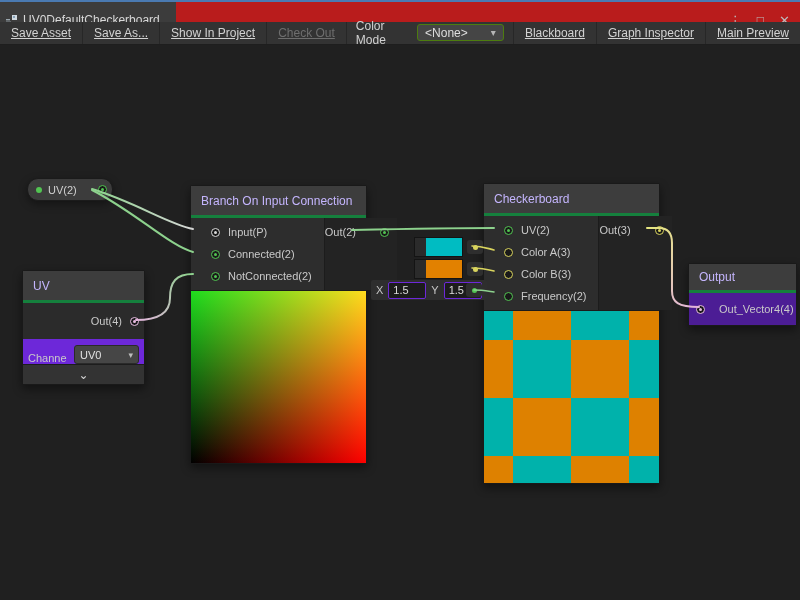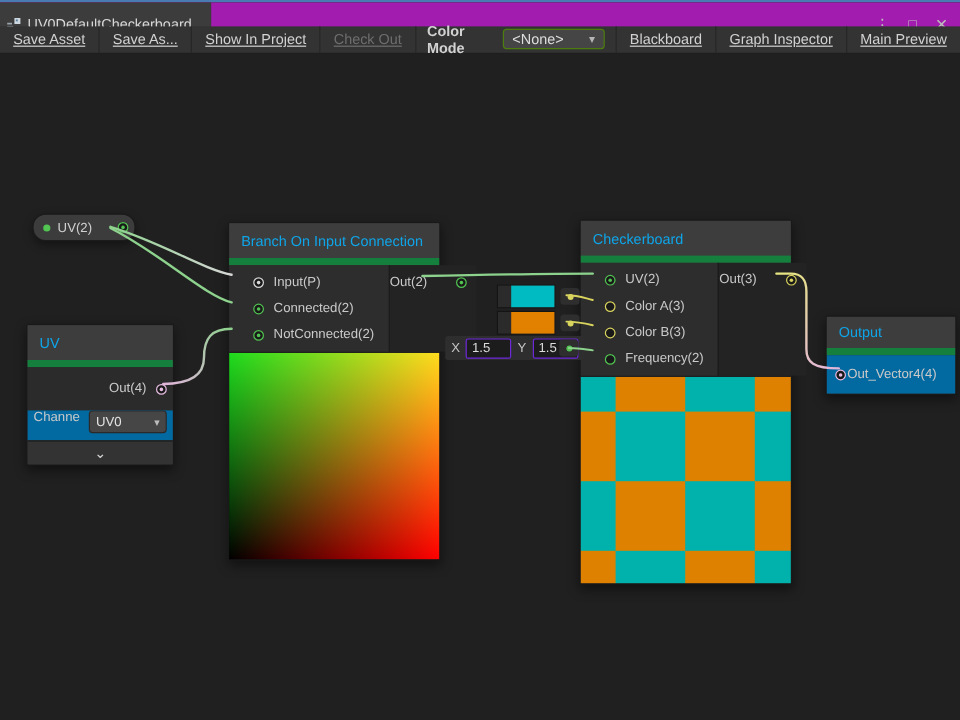--- a/index.html
+++ b/index.html
@@ -1,50 +1,50 @@
 <!DOCTYPE html>
 <html style="--accent-blue: #4a7ab2; --port-green: #52c452; --port-yellow: #d9d45e; --port-pink: #e8bce2; --port-white: #d9d9d9; --edge-green: #8dd28d; --edge-white: #d6d6d6; --edge-yellow: #e6e680; --edge-pink: #e3b4dc; --color-a: #00bcc2; --color-b: #e28100; --checker-cyan: #00b2ab; --checker-orange: #de8100;"><head>
 <meta charset="utf-8">
 <style>
   html,body{margin:0;padding:0;background:#202020;}
   #app{position:relative;width:800px;height:600px;background:#202020;overflow:hidden;
        font-family:"Liberation Sans",sans-serif;color:#d2d2d2;}
 
   
   .topline{position:absolute;top:0;left:0;right:0;height:2px;background:var(--accent-blue);z-index:20;}
-  .tabbar{position:absolute;top:2px;left:0;right:0;height:36px;background:#a21caf;z-index:20;
+  .tabbar{position:absolute;top:2px;left:0;right:0;height:36px;background:#b91c1c;z-index:20;
           display:flex;align-items:stretch;}
   .tab{display:flex;align-items:center;gap:5px;padding:0 16px 0 5px;background:#3c3c3c;
        color:#d8d8d8;font-size:12px;}
   .tab-icon{width:13px;height:13px;flex:0 0 auto;}
   .win-controls{margin-left:auto;display:flex;align-items:center;gap:15px;padding-right:10px;
                 color:#bdbdbd;font-size:13px;}
   .win-controls span{cursor:default;line-height:1;}
   .wc-max{font-size:12px;}
 
   .toolbar{position:absolute;top:22px;left:0;right:0;height:22px;background:#333333;
            border-bottom:1px solid #1e1e1e;display:flex;align-items:stretch;z-index:20;
            font-size:12px;color:#d2d2d2;}
   .tb-btn{display:flex;align-items:center;padding:0 11px;border-right:1px solid #272727;white-space:nowrap;text-decoration:underline;}
   .tb-btn.disabled{color:#6e6e6e;}
   .tb-right{margin-left:auto;display:flex;align-items:stretch;}
-  .cm-label{display:flex;align-items:center;padding:0 9px;font-weight:bold;}
+  .cm-label{display:flex;align-items:center;padding:0 9px;}
   .cm-dd{display:flex;align-items:center;justify-content:space-between;width:84px;background:#454545;
          border:1px solid #4d7c0f;border-radius:3px;margin:2px 9px 3px 0;padding:0 7px;color:#dedede;}
   .cm-dd .arrow{color:#b5b5b5;font-size:10px;}
   .tb-right .tb-btn{border-left:1px solid #272727;border-right:none;}
 
   
   .graph{position:absolute;inset:0;z-index:1;}
   #edges{position:absolute;inset:0;z-index:6;pointer-events:none;}
 
   .node{position:absolute;z-index:4;background:#2b2b2b;border:1px solid #191919;border-radius:2px;
         box-shadow:0 4px 10px rgba(0,0,0,.45);font-size:11px;color:#c9c9c9;}
   .node-header{height:29px;display:flex;align-items:center;padding:0 10px;background:#3d3d3d;
-               font-size:12px;color:#0ea5e9;border-bottom:6px solid #15803d;}
+               font-size:12px;color:#c4b5fd;border-bottom:3px solid #15803d;}
   .node-body{display:flex;align-items:flex-start;}
   .col-in{background:#2d2d2d;padding:3px 12px;}
   .col-out{background:#232323;flex:1;align-self:stretch;padding:3px 0;border-left:1px solid #1c1c1c;}
   .port-row{display:flex;align-items:center;gap:8px;height:22px;padding-left:8px;white-space:nowrap;}
   .out-row{justify-content:flex-end;padding-left:0;padding-right:8px;gap:24px;}
 
   .port{width:9px;height:9px;border-radius:50%;box-sizing:border-box;background:#191919;
         position:relative;flex:0 0 auto;border:1px solid #888;}
   .p-green{border-color:var(--port-green);color:var(--port-green);}
   .p-yellow{border-color:var(--port-yellow);color:var(--port-yellow);}
@@ -68,32 +68,32 @@
   
   #node-checker{left:483px;top:183px;width:175px;}
   #node-checker .col-in{width:103px;}
   .checker{background-image:repeating-conic-gradient(var(--checker-orange) 0% 25%,var(--checker-cyan) 0% 50%);
            background-size:116px 116px;background-position:-29px -29px;}
 
   
   #node-uv{left:22px;top:270px;width:121px;}
   #node-uv .uv-out-row{height:36px;display:flex;align-items:center;justify-content:flex-end;
                        gap:8px;padding-right:5px;background:#2b2b2b;}
-  .channel-row{height:25px;display:flex;align-items:flex-start;gap:4px;padding:0 5px;background:#0369a1;}
+  .channel-row{height:25px;display:flex;align-items:flex-end;gap:4px;padding:0 5px;background:#6d28d9;}
   .channel-label{width:42px;overflow:hidden;white-space:nowrap;flex:0 0 auto;}
   .dd{flex:1;height:17px;background:#464646;border:1px solid #2a2a2a;border-radius:3px;display:flex;
       align-items:center;justify-content:space-between;padding:0 5px;color:#e2e2e2;}
   .dd .arrow{color:#bdbdbd;font-size:9px;}
   .collapse-row{height:19px;background:#333;border-top:1px solid #1d1d1d;display:flex;
                 align-items:center;justify-content:center;color:#d5d5d5;font-size:12px;}
 
   
   #node-output{left:688px;top:263px;width:107px;}
   #node-output .node-header{height:26px;}
-  #node-output .port-row{height:32px;padding-left:7px;gap:1px;background:#0369a1;}
+  #node-output .port-row{height:32px;padding-left:7px;gap:14px;background:#4c1d95;}
 
   
   .ctrl{position:absolute;z-index:4;display:flex;align-items:center;gap:4px;}
   #ctrl-color-a{left:414px;top:237px;}
   #ctrl-color-b{left:414px;top:259px;}
   .swatch-box{width:47px;height:18px;background:#2b2b2b;border:1px solid #141414;display:flex;}
   .swatch{margin-left:11px;flex:1;}
   .sw-a{background:var(--color-a);}
   .sw-b{background:var(--color-b);}
   .conn{width:16px;height:14px;background:#2e2e2e;border-radius:3px;display:flex;

